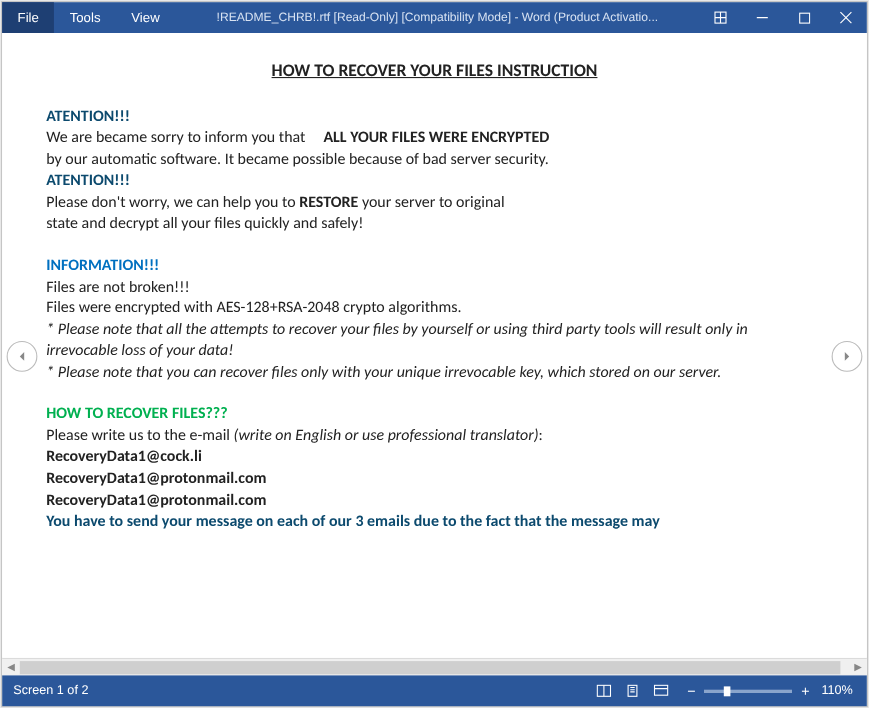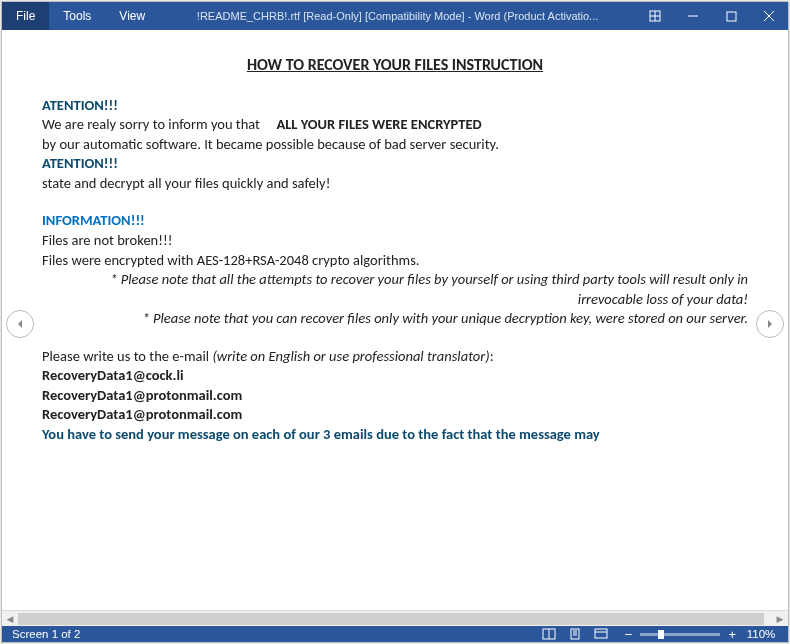--- a/index.html
+++ b/index.html
@@ -76,41 +76,41 @@
   text-align: center;
   font-weight: bold;
   text-decoration: underline;
   font-size: 16px;
   margin-bottom: 20px;
 }
 .red { color: #0c4a6e; }
 .blue { color: #0070c0; }
 .green { color: #00b050; }
 .bold { font-weight: bold; }
-.italic { font-style: italic; text-align: right; }
+.italic { font-style: italic; }
 .para { margin: 0; }
 .spacer { height: 18px; }
 .nav-circle {
   position: absolute;
   top: 280px;
   width: 28px;
   height: 28px;
   border-radius: 50%;
   background: rgba(255,255,255,0.85);
   border: 1px solid #bbb;
   display: flex;
   align-items: center;
   justify-content: center;
   color: #888;
   cursor: pointer;
 }
 .nav-left { left: 4px; }
 .nav-right { right: 4px; }
 .statusbar {
-  height: 16px;
+  height: 28px;
   background: #2b579a;
   display: flex;
   align-items: center;
   color: #fff;
   font-size: 11.5px;
   font-family: 'Segoe UI', Arial, sans-serif;
   padding: 0 10px;
 }
 .status-left { flex: 1; }
 .view-btns { display: flex; align-items: center; gap: 2px; margin-right: 10px; }
@@ -215,36 +215,40 @@
       <svg width="10" height="10" viewBox="0 0 10 10" fill="currentColor">
           <path d="M3 1 L7 5 L3 9 Z"></path>
         </svg>
     </div>
 
     <div class="page">
       <div class="heading">HOW TO RECOVER YOUR FILES INSTRUCTION</div>
 
       <p class="para red bold">ATENTION!!!</p>
       <p class="para">
-        <span>We are realy sorry to inform you that </span>&nbsp;&nbsp;&nbsp;&nbsp;<span class="bold">ALL YOUR FILES WERE ENCRYPTED</span>
+        <span>We are became sorry to inform you that </span>&nbsp;&nbsp;&nbsp;&nbsp;<span class="bold">ALL YOUR FILES WERE ENCRYPTED</span>
       </p>
       <p class="para">by our automatic software. It became possible because of bad server security.</p>
       <p class="para red bold">ATENTION!!!</p>
+      <p class="para">
+        <span>Please don't worry, we can help you to </span><span class="bold">RESTORE</span><span> your server to original</span>
+      </p>
       <p class="para">state and decrypt all your files quickly and safely!</p>
 
       <div class="spacer"></div>
 
       <p class="para blue bold">INFORMATION!!!</p>
       <p class="para">Files are not broken!!!</p>
       <p class="para">Files were encrypted with AES-128+RSA-2048 crypto algorithms.</p>
       <p class="para italic">* Please note that all the attempts to recover your files by yourself or using third party tools will result only in irrevocable loss of your data!</p>
-      <p class="para italic">* Please note that you can recover files only with your unique decryption key, were stored on our server.</p>
+      <p class="para italic">* Please note that you can recover files only with your unique irrevocable key, which stored on our server.</p>
 
       <div class="spacer"></div>
 
+      <p class="para green bold">HOW TO RECOVER FILES???</p>
       <p class="para">
         <span>Please write us to the e-mail </span><span class="italic">(write on English or use professional translator)</span><span>:</span>
       </p>
       <p class="para bold">RecoveryData1@cock.li</p>
       <p class="para bold">RecoveryData1@protonmail.com</p>
       <p class="para bold">RecoveryData1@protonmail.com</p>
       <p class="para red bold">You have to send your message on each of our 3 emails due to the fact that the message may</p>
     </div>
   </div>
 

